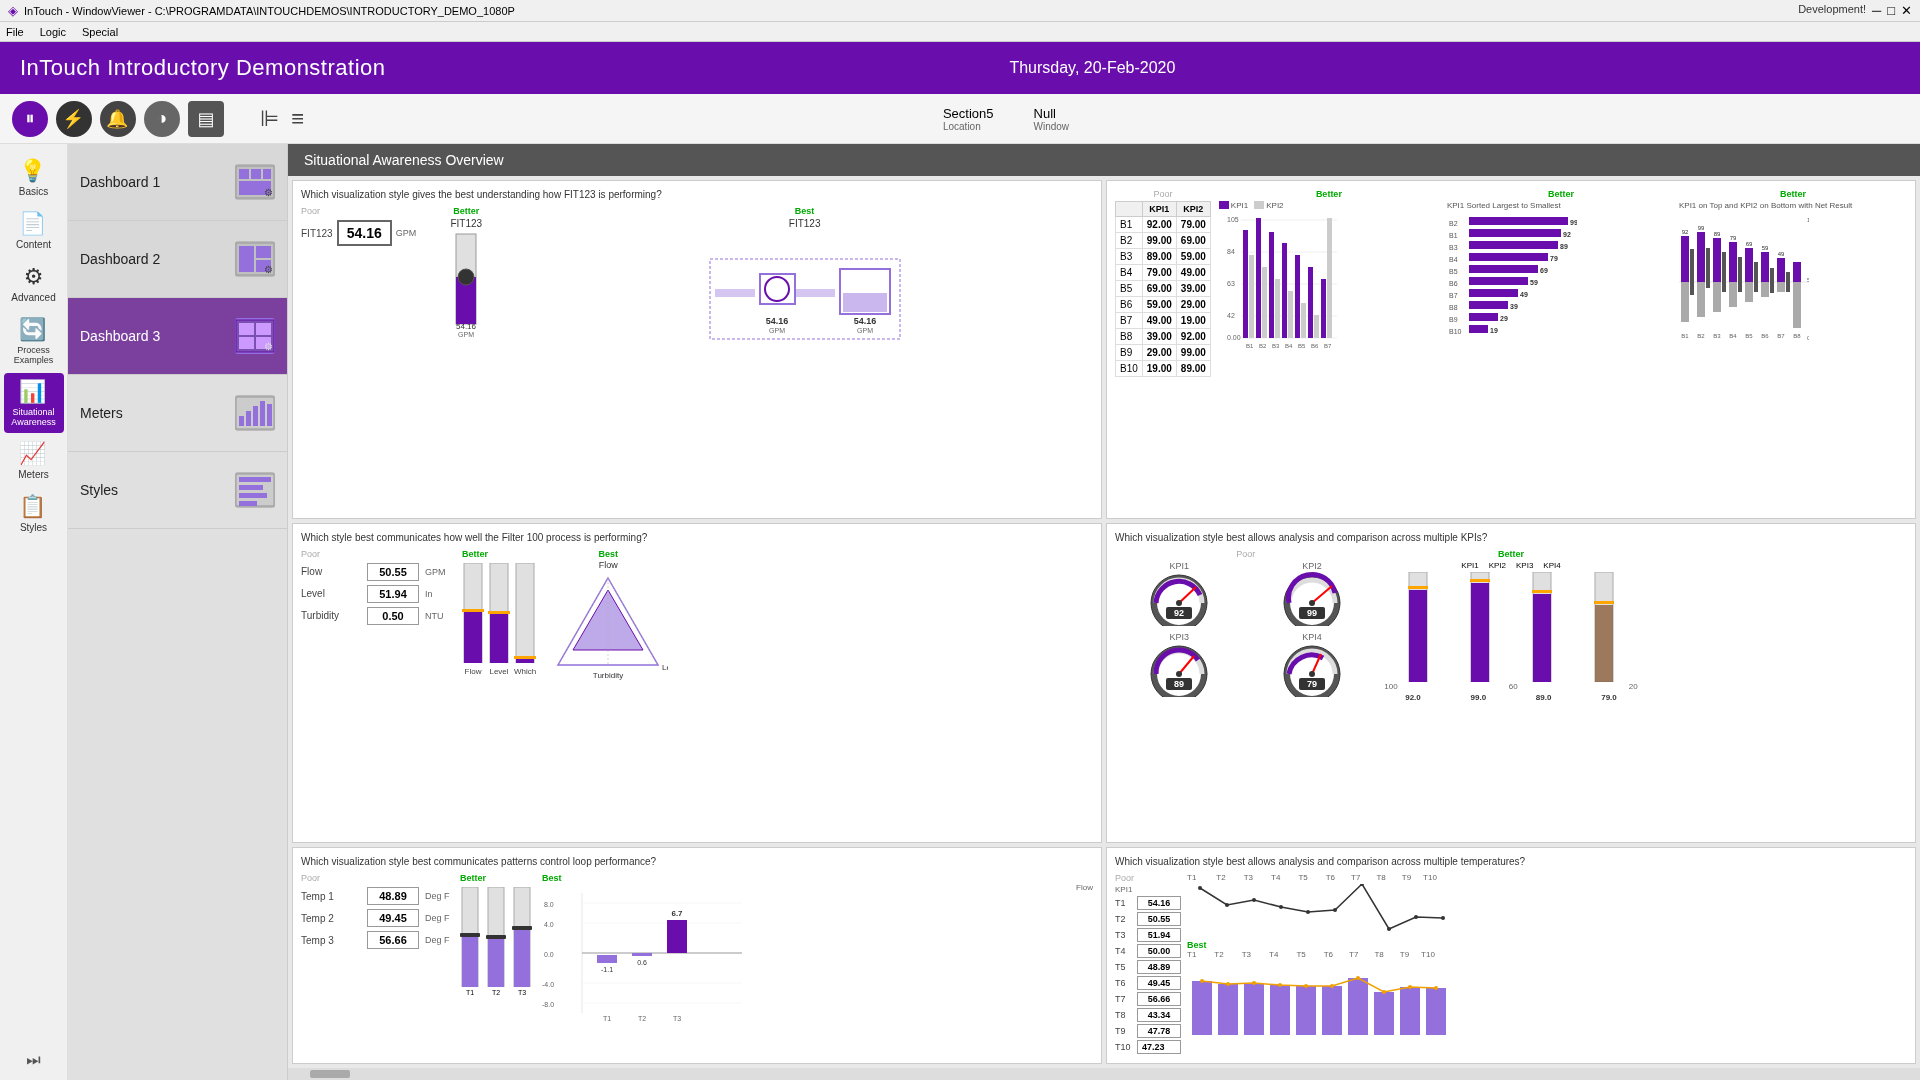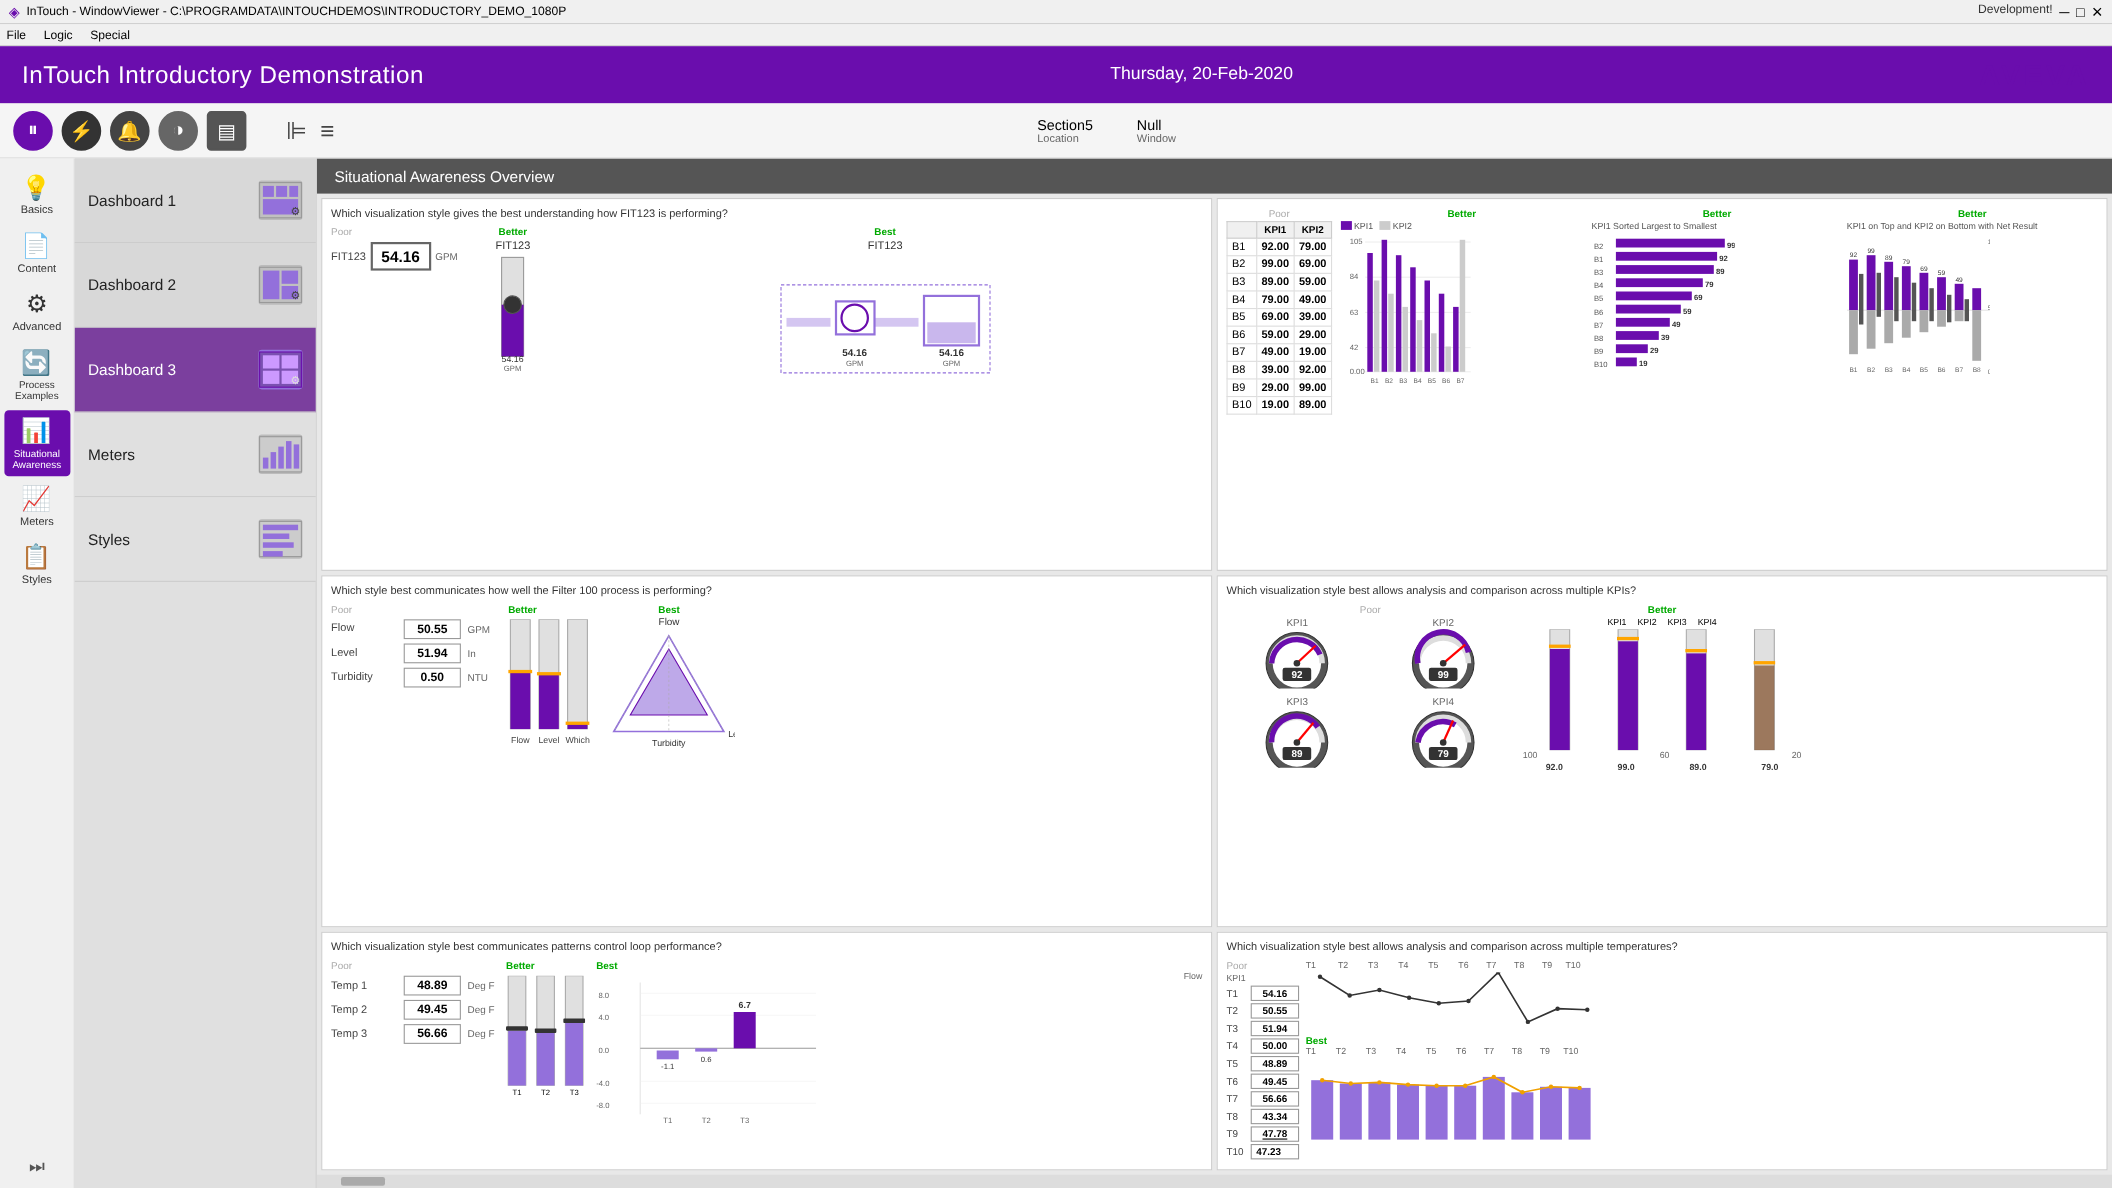--- a/index.html
+++ b/index.html
@@ -958,21 +958,21 @@
                 <div style="display: flex; align-items: center; gap: 4px; margin-bottom: 1px;">
                   <span style="font-size:9px;width:18px;color:#444;">T7</span>
                   <div style="background:white;border:1px solid #999;padding:1px 4px;font-size:9px;font-weight:bold;width:44px;text-align:center;">56.66</div>
                 </div>
                 <div style="display: flex; align-items: center; gap: 4px; margin-bottom: 1px;">
                   <span style="font-size:9px;width:18px;color:#444;">T8</span>
                   <div style="background:white;border:1px solid #999;padding:1px 4px;font-size:9px;font-weight:bold;width:44px;text-align:center;">43.34</div>
                 </div>
                 <div style="display: flex; align-items: center; gap: 4px; margin-bottom: 1px;">
                   <span style="font-size:9px;width:18px;color:#444;">T9</span>
-                  <div style="background:white;border:1px solid #999;padding:1px 4px;font-size:9px;font-weight:bold;width:44px;text-align:center;text-decoration:underline;">47.78</div>
+                  <div style="background:white;border:1px solid #999;padding:1px 4px;font-size:9px;font-weight:bold;width:44px;text-align:center;">47.78</div>
                 </div>
                 <div style="display: flex; align-items: center; gap: 4px; margin-bottom: 1px;">
                   <span style="font-size:9px;width:18px;color:#444;">T10</span>
                   <div style="background:white;border:1px solid #999;padding:1px 4px;font-size:9px;font-weight:bold;width:44px;">47.23</div>
                 </div>
               </div>
           </div>
 
           <div>
             <div style="display:flex;gap:6px;">

